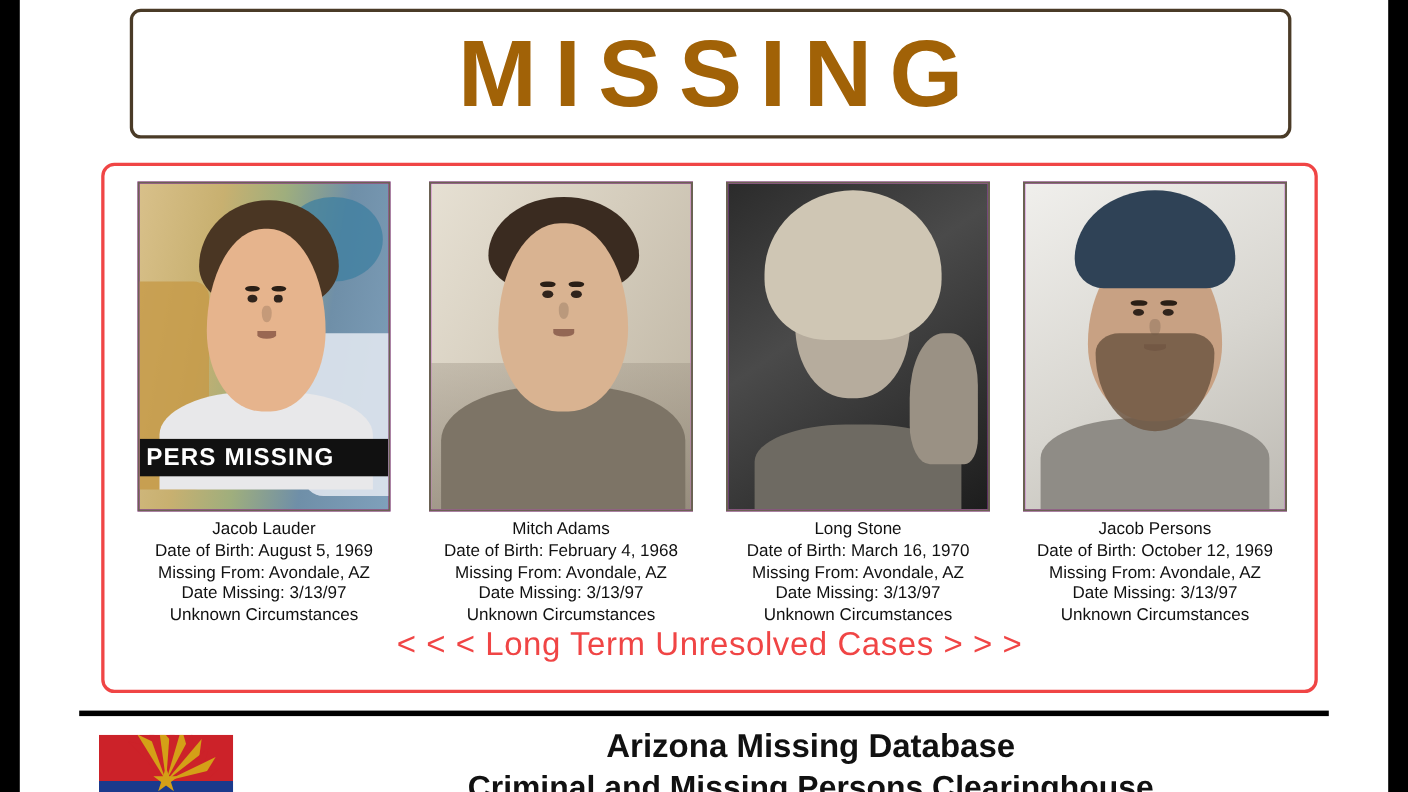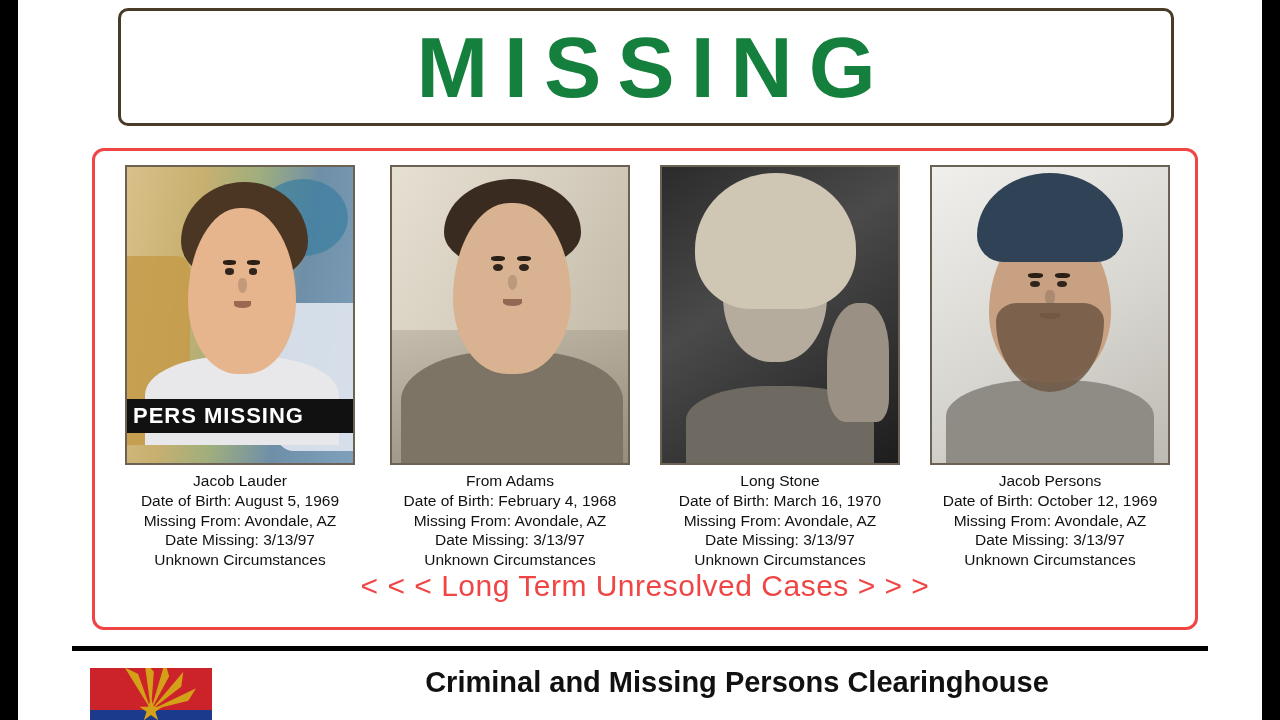--- a/index.html
+++ b/index.html
@@ -42,21 +42,21 @@
     height: 118px;
     border: 3px solid #4a3b27;
     border-radius: 10px;
     background: #ffffff;
     box-sizing: border-box;
     display: flex;
     align-items: center;
     justify-content: center;
   }
   #missing-banner .title {
-    color: #15803d;
+    color: #a16207;
     font-size: 86px;
     font-weight: bold;
     letter-spacing: 16px;
     line-height: 1;
     font-family: "Liberation Sans", sans-serif;
     white-space: nowrap;
     padding-left: 16px;
   }
 
   
@@ -320,21 +320,21 @@
           <div class="face p2-face">
             <div class="brow f-brow-l"></div>
             <div class="brow f-brow-r"></div>
             <div class="eye f-eye-l"></div>
             <div class="eye f-eye-r"></div>
             <div class="nose f-nose"></div>
             <div class="mouth f-mouth"></div>
           </div>
         </div>
         <div class="case-caption">
-          <div class="case-name">From Adams</div>
+          <div class="case-name">Mitch Adams</div>
           <div>Date of Birth: February 4, 1968</div>
           <div>Missing From: Avondale, AZ</div>
           <div>Date Missing: 3/13/97</div>
           <div>Unknown Circumstances</div>
         </div>
       </div>
 
       <div class="case-card">
         <div class="photo-frame">
           <div class="skin p3-bg"></div>
@@ -401,17 +401,18 @@
         <div class="ray" style="border-left:14px solid transparent;border-right:14px solid transparent;border-bottom:48px solid #cc2229;transform:rotate(12deg);"></div>
         <div class="ray" style="border-left:14px solid transparent;border-right:14px solid transparent;border-bottom:48px solid #d4a017;transform:rotate(24deg);"></div>
         <div class="ray" style="border-left:14px solid transparent;border-right:14px solid transparent;border-bottom:48px solid #cc2229;transform:rotate(36deg);"></div>
         <div class="ray" style="border-left:14px solid transparent;border-right:14px solid transparent;border-bottom:48px solid #d4a017;transform:rotate(48deg);"></div>
         <div class="ray" style="border-left:14px solid transparent;border-right:14px solid transparent;border-bottom:48px solid #cc2229;transform:rotate(60deg);"></div>
       </div>
       <div class="flag-bottom"></div>
       <div class="flag-star">★</div>
     </div>
     <div id="footer-text">
+      <div id="footer-title">Arizona Missing Database</div>
       <div id="footer-subtitle">Criminal and Missing Persons Clearinghouse</div>
     </div>
   </div>
 
 </div>
 
 </body></html>

